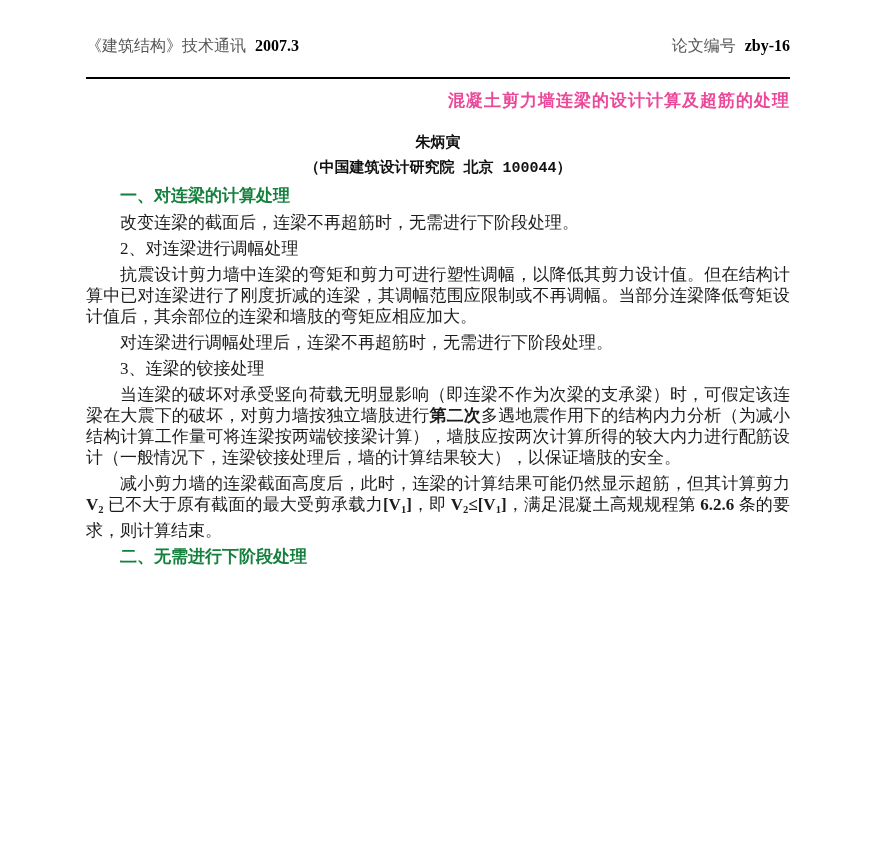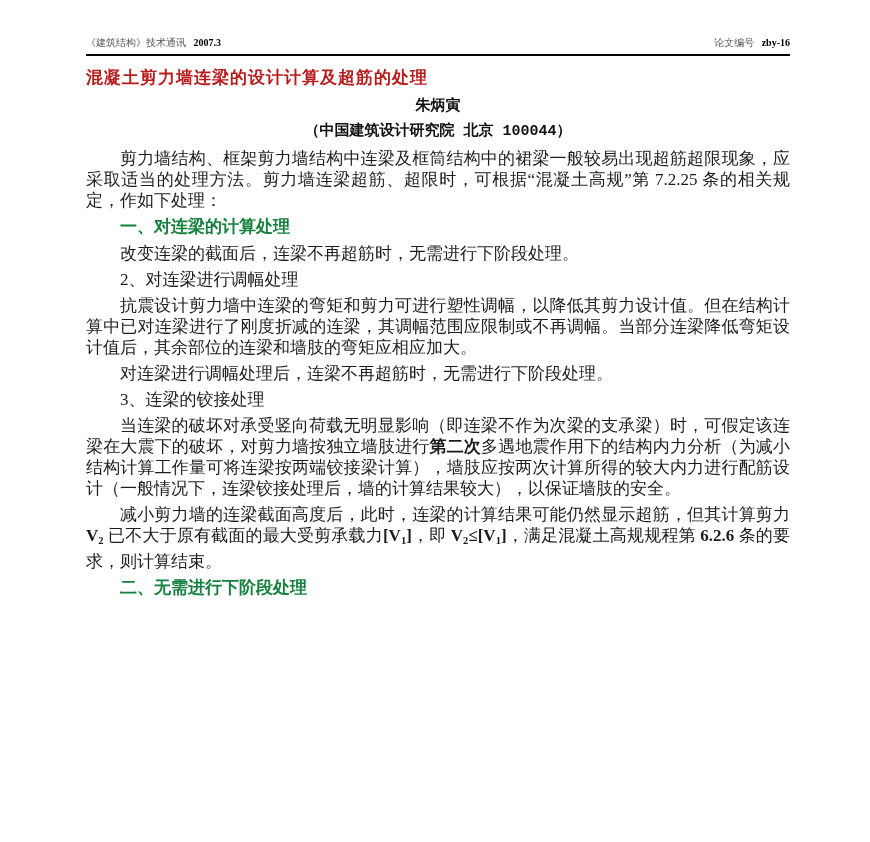--- a/index.html
+++ b/index.html
@@ -4,32 +4,32 @@
 <style>
   html,body{margin:0;padding:0;}
   body{
     width:870px;height:842px;overflow:hidden;
     background:#ffffff;color:#1c1c1c;
     font-family:"Liberation Serif","DejaVu Serif",serif;
   }
   .page{width:870px;height:842px;box-sizing:border-box;padding:36px 80px 0 86px;}
   .hdr{
     display:flex;justify-content:space-between;align-items:center;
-    font-size:10px;color:#555;padding-bottom:4px;border-bottom:2px solid #000;
+    font-size:16px;color:#555;padding-bottom:20px;border-bottom:2px solid #000;
     font-family:"Liberation Serif","DejaVu Serif",serif;
   }
   .hdr .bold{font-weight:bold;color:#000;margin-left:5px;}
   .hdr .left,.hdr .right{white-space:nowrap;}
   .title{
-    text-align:left;font-weight:bold;font-size:17px;letter-spacing:1px;
-    margin-top:10px;color:#b91c1c;
+    text-align:right;font-weight:bold;font-size:17px;letter-spacing:1px;
+    margin-top:10px;color:#ec4899;
     font-family:"Liberation Sans","DejaVu Sans",sans-serif;
   }
   .author{
-    text-align:center;font-weight:bold;font-size:15px;margin-top:7px;color:#111;
+    text-align:center;font-weight:bold;font-size:15px;margin-top:21px;color:#111;
     font-family:"Liberation Sans","DejaVu Sans",sans-serif;
   }
   .affil{
     text-align:center;font-weight:bold;font-size:15px;margin-top:6px;color:#111;
     font-family:Liberation Mono, monospace;
   }
   .docbody{margin-top:8px;font-size:17px;line-height:21px;text-align:justify;}
   .docbody p{margin:0 0 5px 0;text-indent:2em;}
   .docbody p.heading{
     font-weight:bold;color:#15803d;
@@ -54,21 +54,20 @@
       <span>论文编号</span>
       <span class="bold">zby-16</span>
     </span>
   </div>
 
   <div class="title">混凝土剪力墙连梁的设计计算及超筋的处理</div>
   <div class="author">朱炳寅</div>
   <div class="affil">（中国建筑设计研究院 北京 100044）</div>
 
   <div class="docbody">
-      <p class="para"><span>剪力墙结构、框架剪力墙结构中连梁及框筒结构中的裙梁一般较易出现超筋超限现象，应采取适当的处理方法。剪力墙连梁超筋、超限时，可根据“混凝土高规”第 7.2.25 条的相关规定，作如下处理：</span></p>
       <p class="heading"><span>一、对连梁的计算处理</span></p>
       <p class="para"><span>改变连梁的截面后，连梁不再超筋时，无需进行下阶段处理。</span></p>
       <p class="para"><span>2、对连梁进行调幅处理</span></p>
       <p class="para"><span>抗震设计剪力墙中连梁的弯矩和剪力可进行塑性调幅，以降低其剪力设计值。但在结构计算中已对连梁进行了刚度折减的连梁，其调幅范围应限制或不再调幅。当部分连梁降低弯矩设计值后，其余部位的连梁和墙肢的弯矩应相应加大。</span></p>
       <p class="para"><span>对连梁进行调幅处理后，连梁不再超筋时，无需进行下阶段处理。</span></p>
       <p class="para"><span>3、连梁的铰接处理</span></p>
       <p class="para"><span>当连梁的破坏对承受竖向荷载无明显影响（即连梁不作为次梁的支承梁）时，可假定该连梁在大震下的破坏，对剪力墙按独立墙肢进行</span><span class="b">第二次</span><span>多遇地震作用下的结构内力分析（为减小结构计算工作量可将连梁按两端铰接梁计算），墙肢应按两次计算所得的较大内力进行配筋设计（一般情况下，连梁铰接处理后，墙的计算结果较大），以保证墙肢的安全。</span></p>
       <p class="para"><span>减小剪力墙的连梁截面高度后，此时，连梁的计算结果可能仍然显示超筋，但其计算剪力 </span><span class="b">V</span><span class="b sub">2</span><span> 已不大于原有截面的最大受剪承载力</span><span class="b">[V</span><span class="b sub">1</span><span class="b">]</span><span>，即 </span><span class="b">V</span><span class="b sub">2</span><span class="b">≤[V</span><span class="b sub">1</span><span class="b">]</span><span>，满足混凝土高规规程第 </span><span class="b">6.2.6</span><span> 条的要求，则计算结束。</span></p>
       <p class="heading"><span>二、无需进行下阶段处理</span></p>
     </div>

